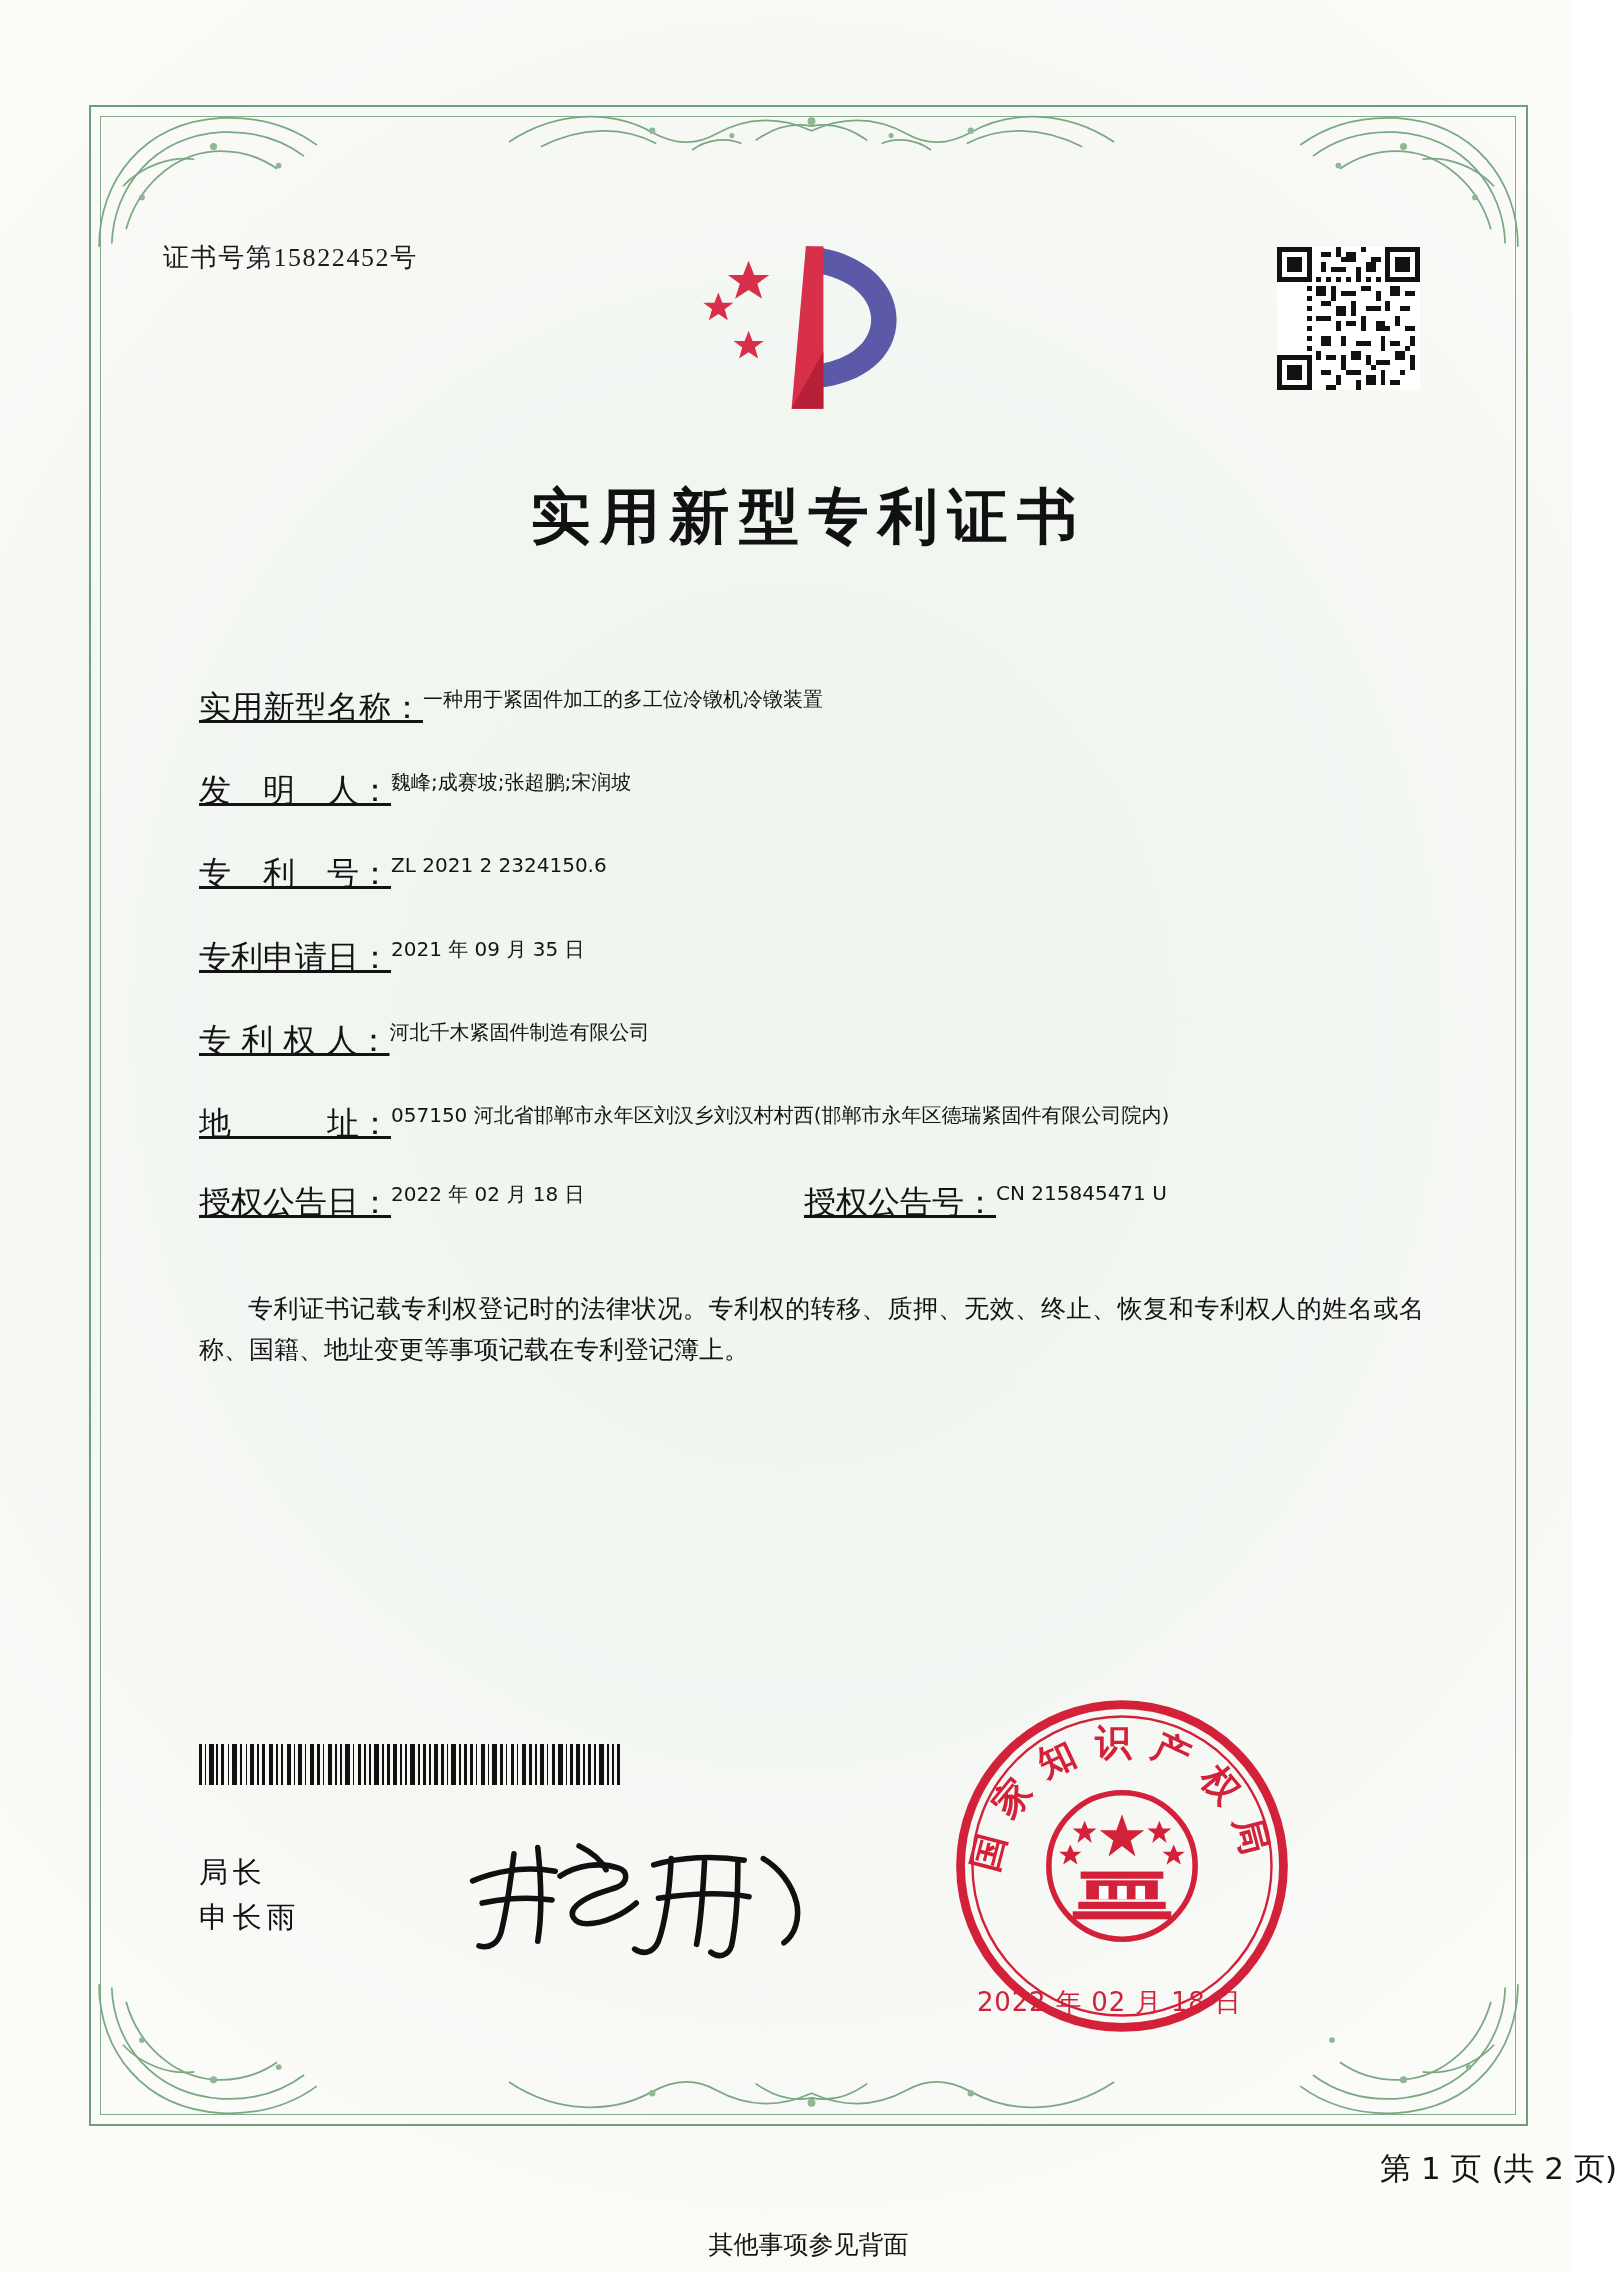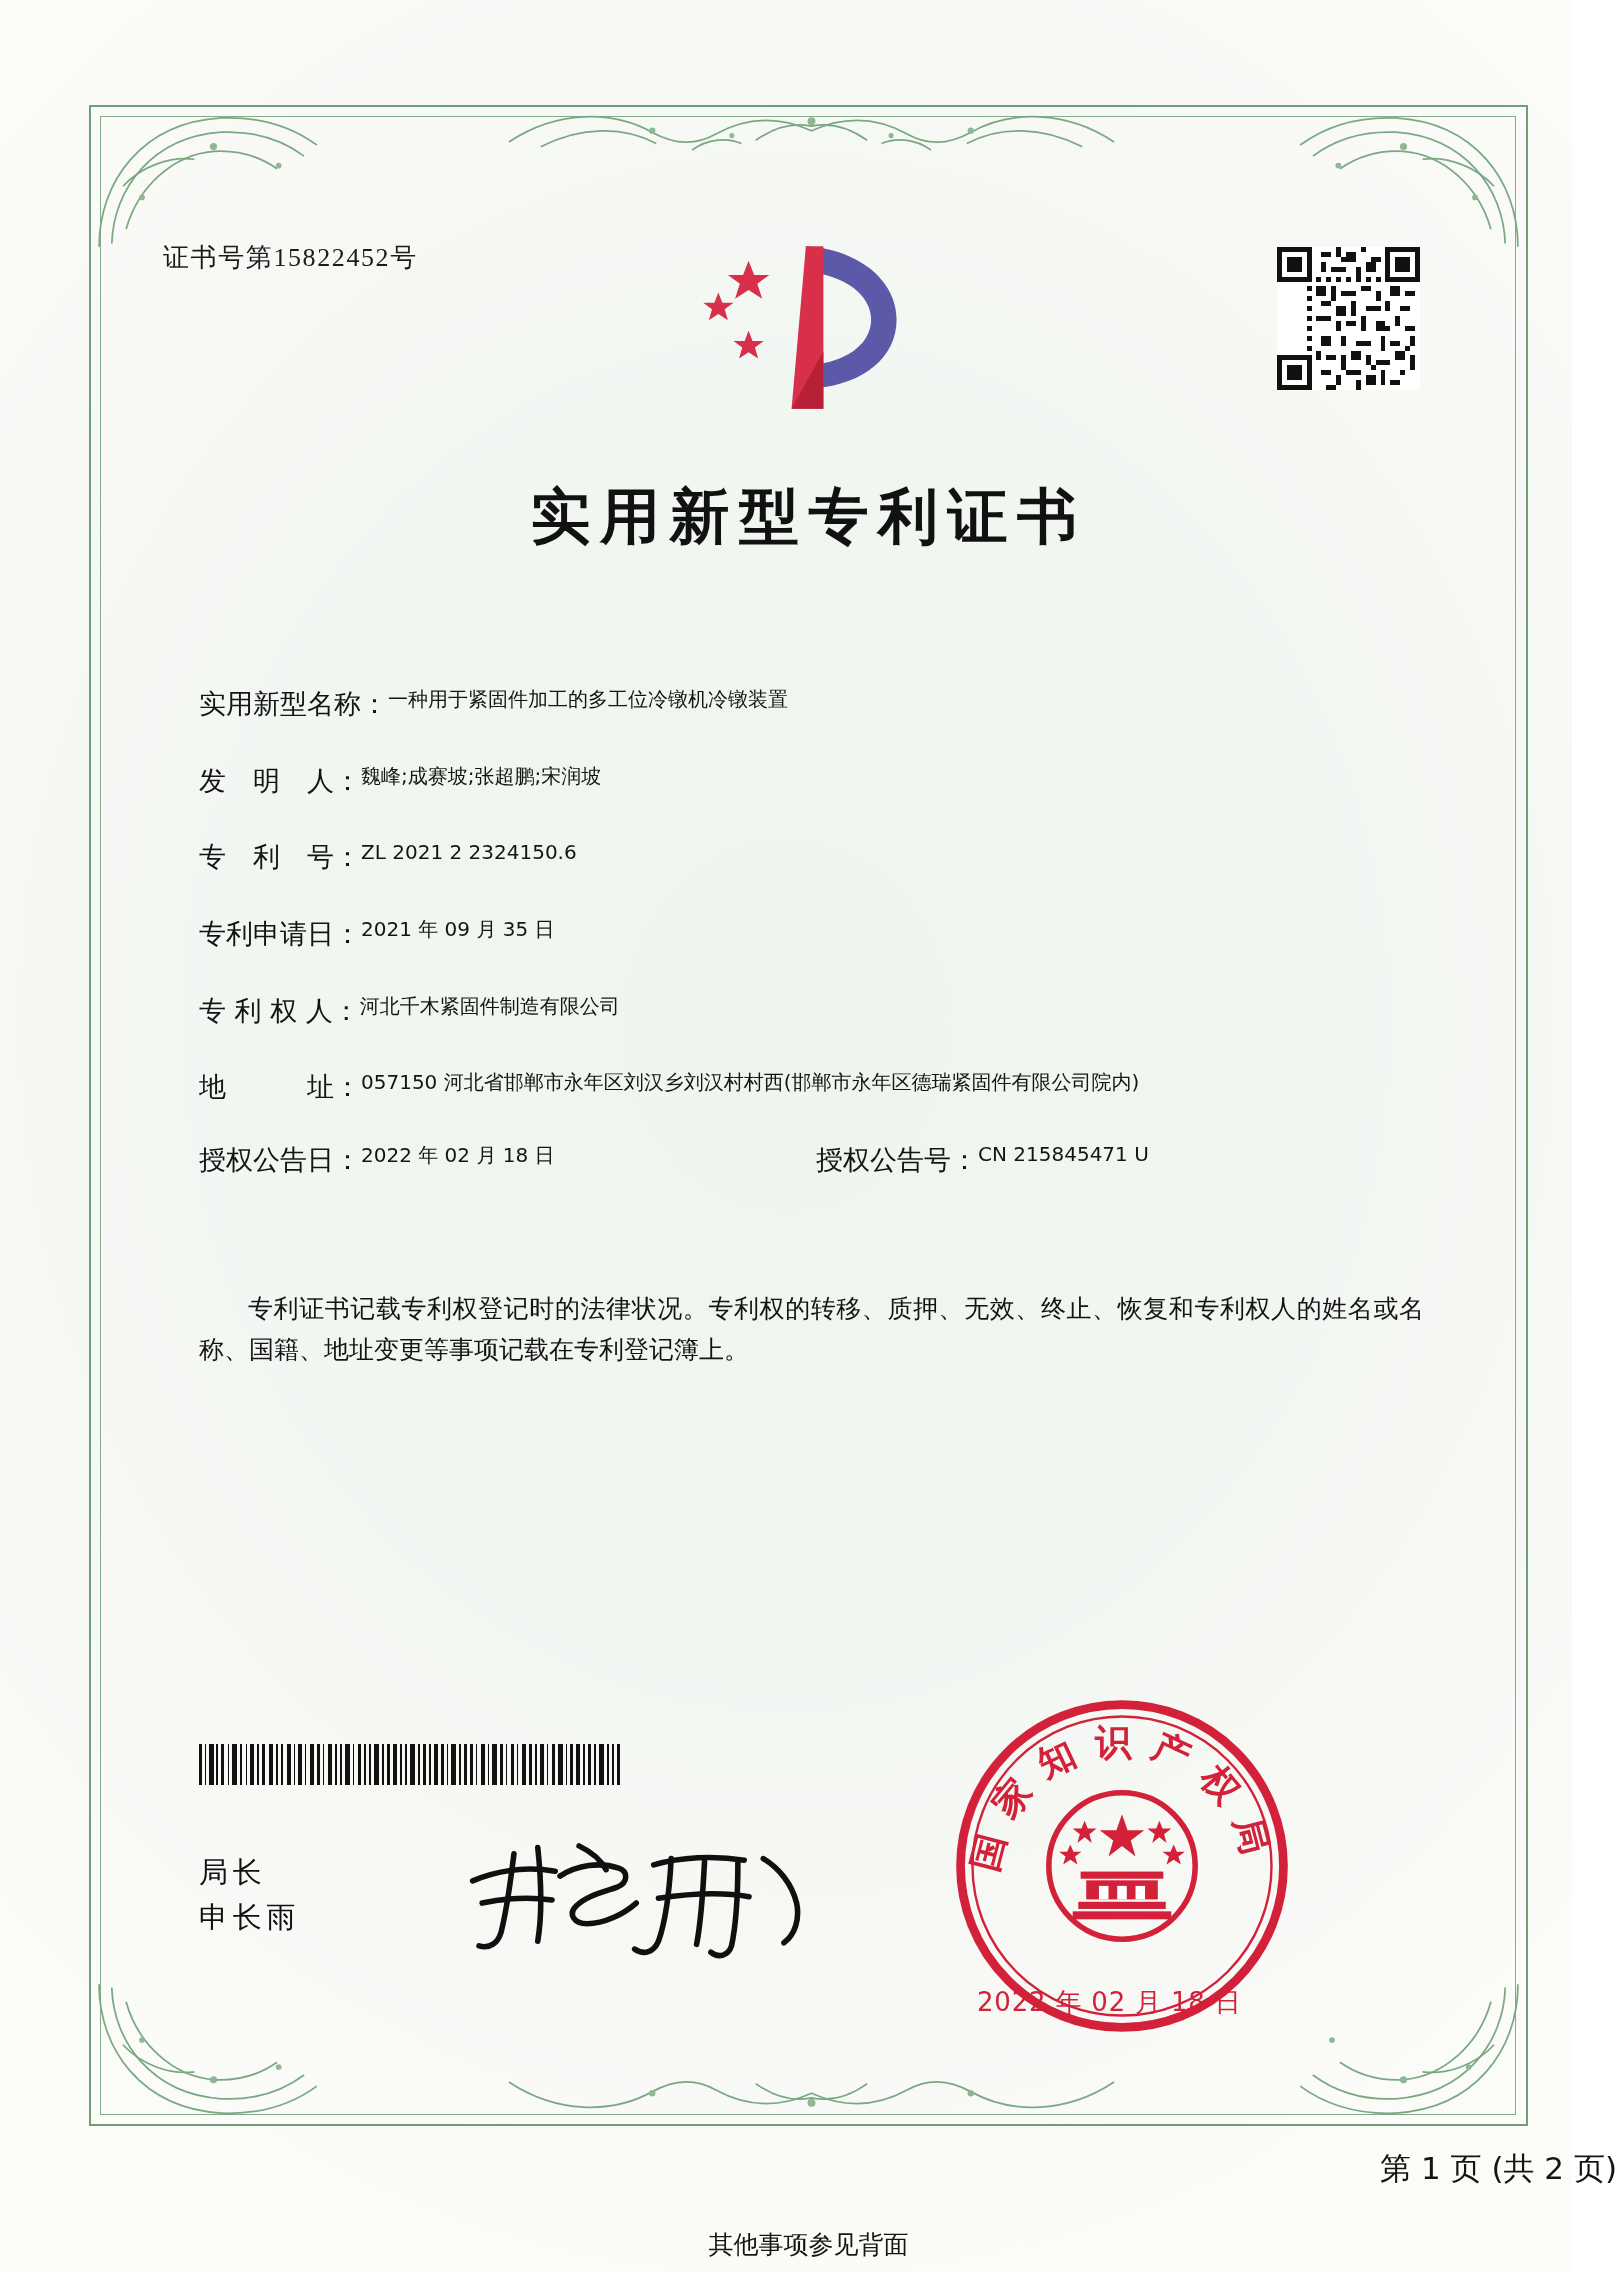--- a/index.html
+++ b/index.html
@@ -102,36 +102,36 @@
     align-items: flex-start;
     margin-bottom: 41px;
     font-size: 25px;
     line-height: 1.32;
     color: #141414;
   }
   .field-label {
     flex: 0 0 auto;
     white-space: pre;
     font-family: "DejaVu Sans", sans-serif;
-    font-size: 27px;
+    font-size: 32px;
+    text-decoration: underline;
   }
   .field-value {
     flex: 1 1 auto;
     font-family: "DejaVu Sans", sans-serif;
     font-size: 20px;
     white-space: pre-wrap;
   }
   .field-row.tight { margin-bottom: 37px; }
 
   .two-col {
     display: flex;
     align-items: flex-start;
     font-size: 25px;
     color: #141414;
-    gap: 12px;
   }
   .two-col .col-a { width: 605px; display: flex; }
   .two-col .col-b { display: flex; }
 
   
   .paras {
     position: absolute;
     left: 199px;
     top: 1289px;
     width: 1225px;

